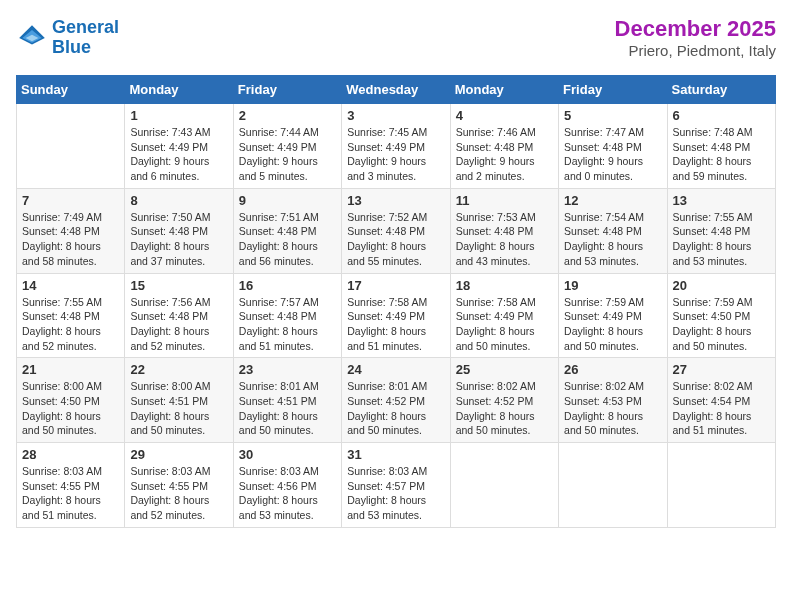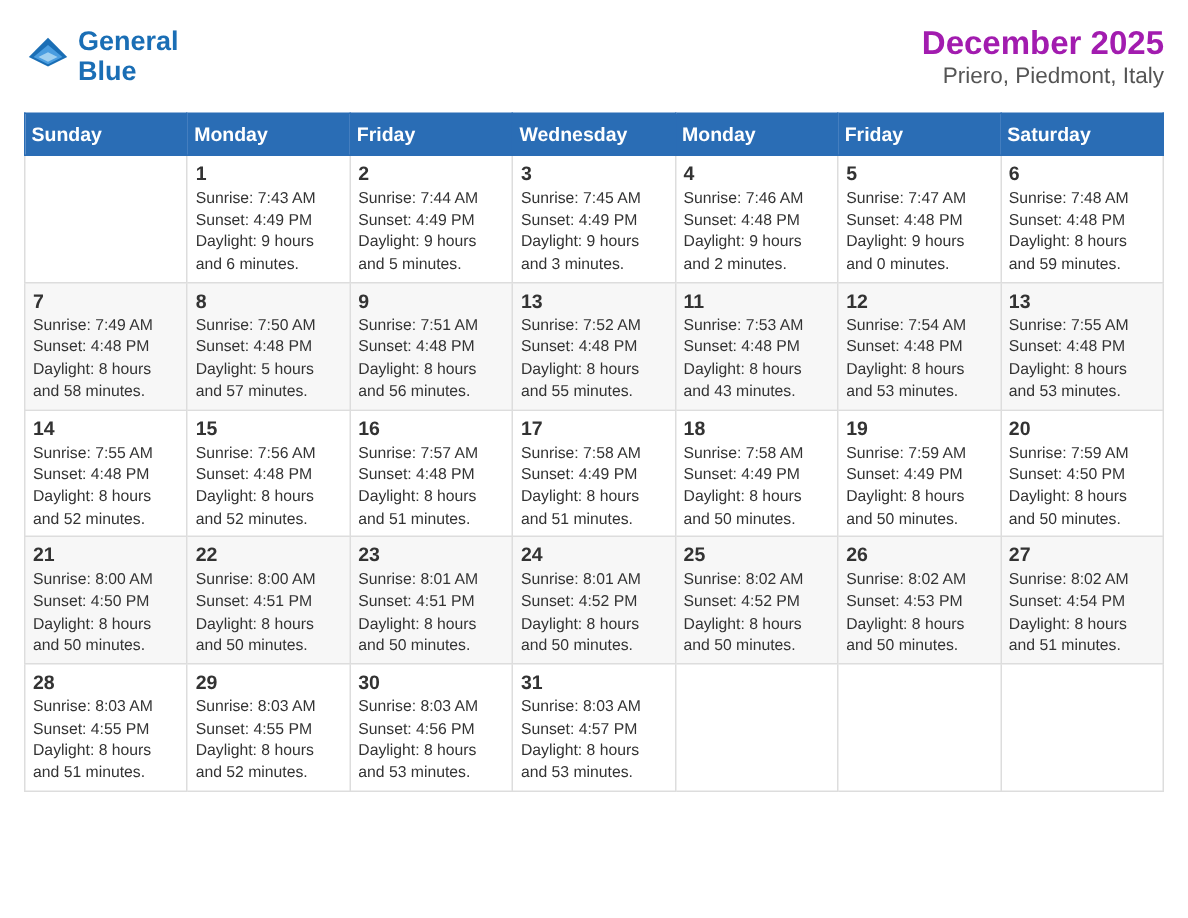--- a/index.html
+++ b/index.html
@@ -180,21 +180,21 @@
           <span>Sunrise: 7:49 AM</span><br>
           <span>Sunset: 4:48 PM</span><br>
           <span>Daylight: 8 hours and 58 minutes.</span>
         </div>
       </td>
         <td>
         <span class="day-number">8</span>
         <div class="day-info">
           <span>Sunrise: 7:50 AM</span><br>
           <span>Sunset: 4:48 PM</span><br>
-          <span>Daylight: 5 hours and 57 minutes.</span>
+          <span>Daylight: 8 hours and 37 minutes.</span>
         </div>
       </td>
         <td>
         <span class="day-number">9</span>
         <div class="day-info">
           <span>Sunrise: 7:51 AM</span><br>
           <span>Sunset: 4:48 PM</span><br>
           <span>Daylight: 8 hours and 56 minutes.</span>
         </div>
       </td>

